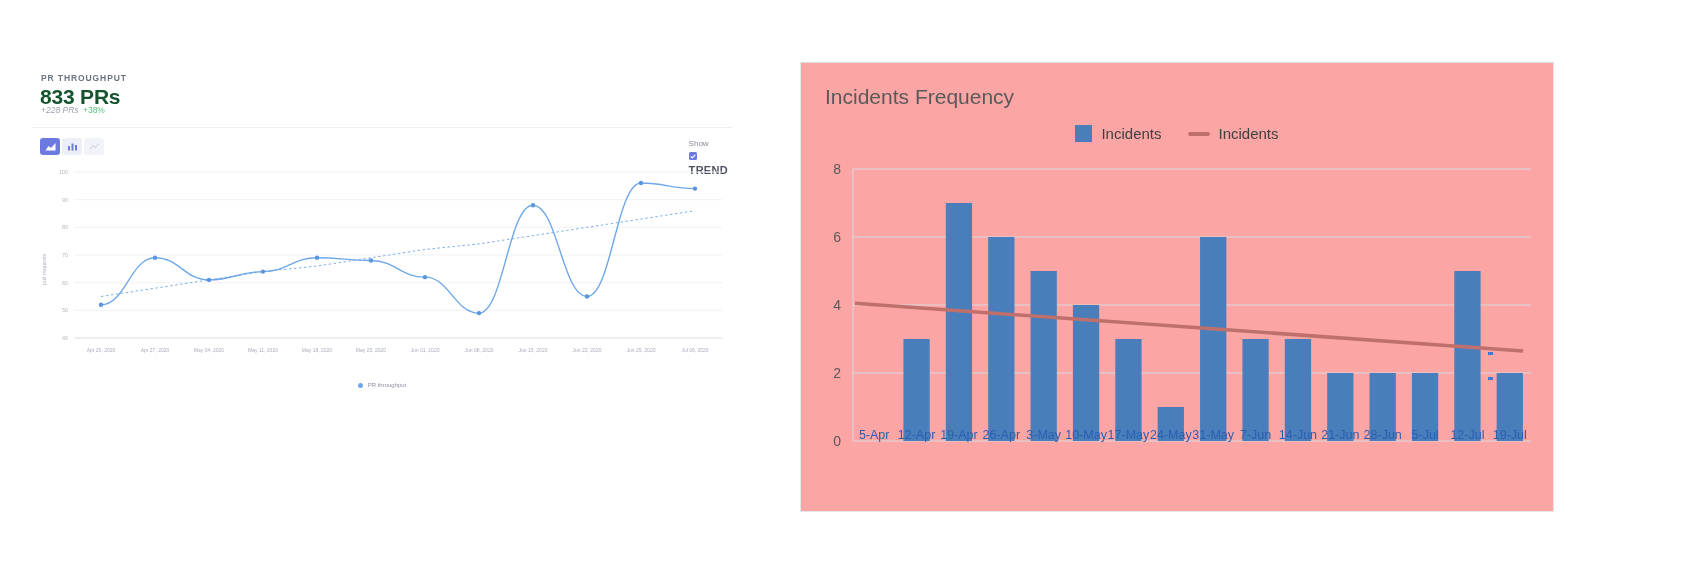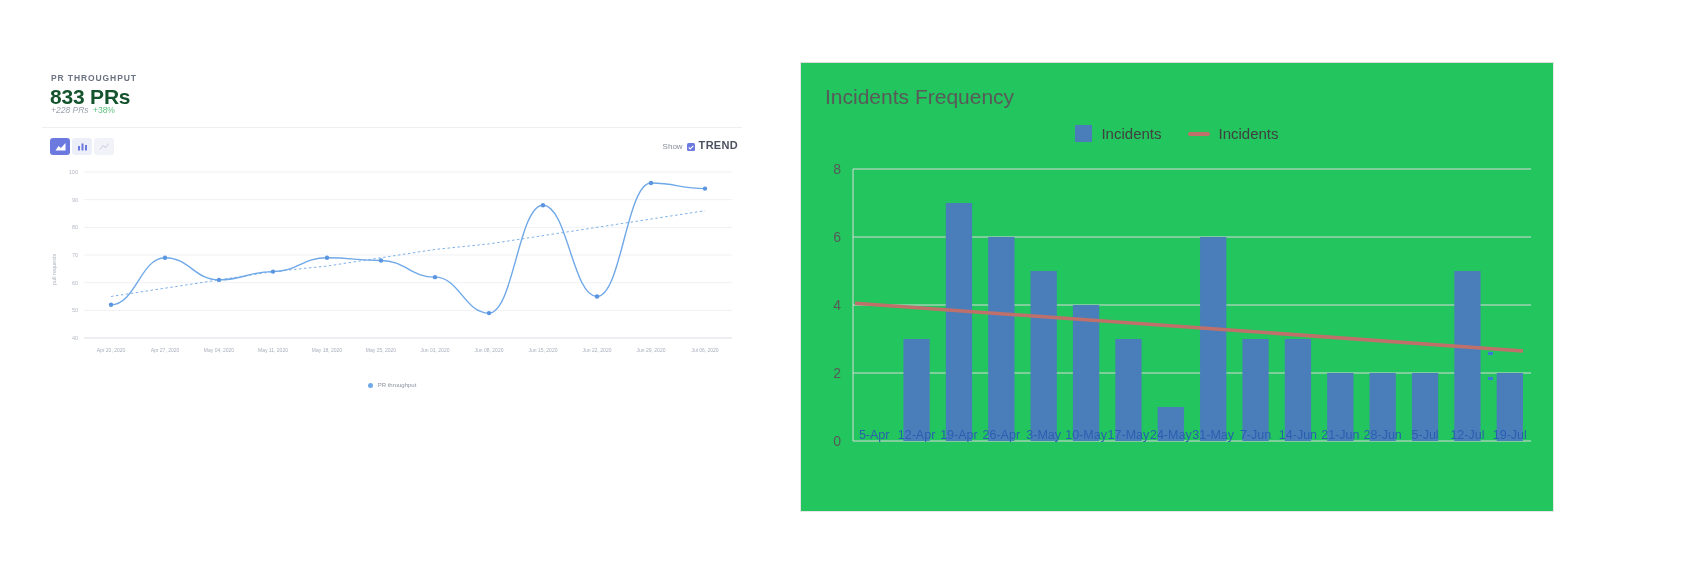--- a/index.html
+++ b/index.html
@@ -4,21 +4,21 @@
 <style>
   html,body{margin:0;padding:0;}
   body{
     width:1694px;height:580px;background:#ffffff;
     font-family:"Liberation Sans", sans-serif;
     overflow:hidden;position:relative;
   }
 
   
   #left-card{
-    position:absolute;left:10px;top:55px;width:800px;height:330px;
+    position:absolute;left:0px;top:55px;width:800px;height:330px;
     background:#ffffff;
   }
   #pr-kicker{
     position:absolute;left:41px;top:18px;
     font-size:8.5px;letter-spacing:0.9px;font-weight:700;
     color:#6b7280;text-transform:uppercase;
   }
   #pr-value{
     position:absolute;left:40px;top:30px;
     font-size:21px;font-weight:700;color:#14532d;letter-spacing:-0.2px;
@@ -41,21 +41,21 @@
   .tbtn{
     width:20px;height:17px;border-radius:3px;
     display:flex;align-items:center;justify-content:center;
   }
   .tbtn.active{background:#6c7ae0;}
   .tbtn.idle{background:#eceef8;}
   .tbtn.disabled{background:#f2f3f8;}
 
   
   #show-trend{
-    position:absolute;right:72px;top:84px;display:flex;align-items:flex-end;gap:4px;
+    position:absolute;right:72px;top:84px;display:flex;align-items:flex-start;gap:4px;flex-direction:column;
   }
   #show-label{font-size:8px;color:#868b99;}
   #trend-check{
     width:8px;height:8px;border-radius:1.5px;background:#6c7ae0;
     display:flex;align-items:center;justify-content:center;
   }
   #trend-label{font-size:11px;color:#4d5260;font-weight:600;letter-spacing:0.3px;}
 
   
   #left-plot{
@@ -68,21 +68,21 @@
   #left-legend{
     position:absolute;left:0;top:222px;width:700px;
     display:flex;align-items:center;justify-content:center;gap:5px;
   }
   #left-legend-dot{width:5px;height:5px;border-radius:50%;background:#6fa8e8;}
   #left-legend-text{font-size:6px;color:#8c919e;}
 
   
   #right-card{
     position:absolute;left:800px;top:62px;width:752px;height:448px;
-    background:#22c55e;border:1px solid #e6e6e6;
+    background:#fca5a5;border:1px solid #e6e6e6;
     border-top:1px solid #dcdcdc;
   }
   #incidents-title{
     position:absolute;left:24px;top:22px;
     font-size:21px;color:#595959;font-weight:400;
   }
   #right-legend{
     position:absolute;left:0;top:62px;width:100%;
     display:flex;align-items:center;justify-content:center;gap:26px;
   }

